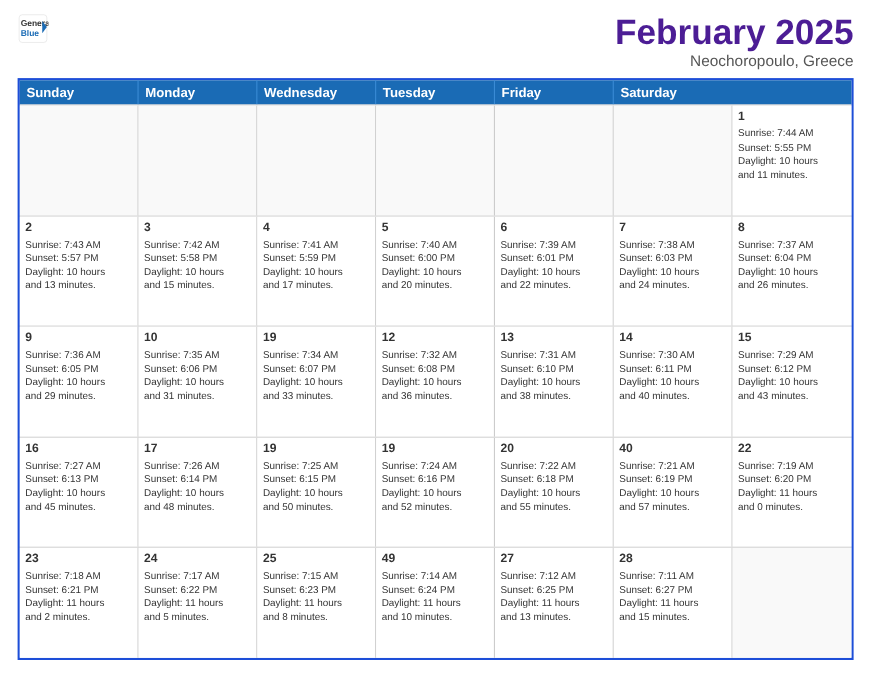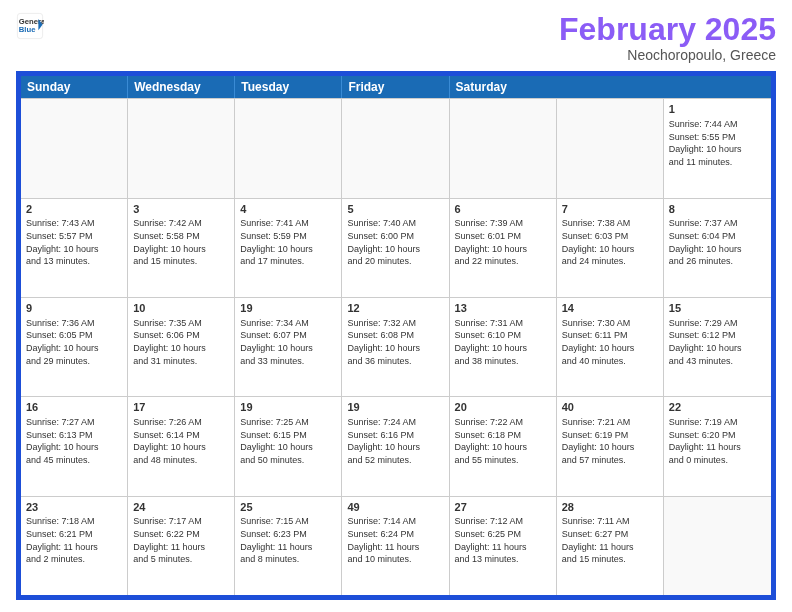--- a/index.html
+++ b/index.html
@@ -31,33 +31,33 @@
     .logo-icon {
       width: 28px;
       height: 28px;
     }
     .title-block {
       text-align: right;
     }
     .month-title {
       font-size: 32px;
       font-weight: bold;
-      color: #8b5cf6;
+      color: #4c1d95;
       line-height: 1.1;
     }
     .location {
       font-size: 14px;
       color: #555;
       text-align: right;
     }
     .calendar {
       flex: 1;
       display: flex;
       flex-direction: column;
-      border: 5px solid #1d4ed8;
+      border: 2px solid #1d4ed8;
     }
     .cal-header-row {
       display: grid;
       grid-template-columns: repeat(7, 1fr);
       background: #1a6bb5;
     }
     .cal-header-cell {
       color: #fff;
       font-size: 12px;
       font-weight: bold;
@@ -114,20 +114,21 @@
     </div>
     <div class="title-block">
       <div class="month-title">February 2025</div>
       <div class="location">Neochoropoulo, Greece</div>
     </div>
   </div>
 
   <div class="calendar">
     <div class="cal-header-row">
     <div class="cal-header-cell">Sunday</div>
+        <div class="cal-header-cell">Monday</div>
         <div class="cal-header-cell">Wednesday</div>
         <div class="cal-header-cell">Tuesday</div>
         <div class="cal-header-cell">Friday</div>
         <div class="cal-header-cell">Saturday</div>
       </div>
     <div class="cal-body">
     <div class="cal-week">
           <div class="cal-cell empty"></div>
           <div class="cal-cell empty"></div>
           <div class="cal-cell empty"></div>

